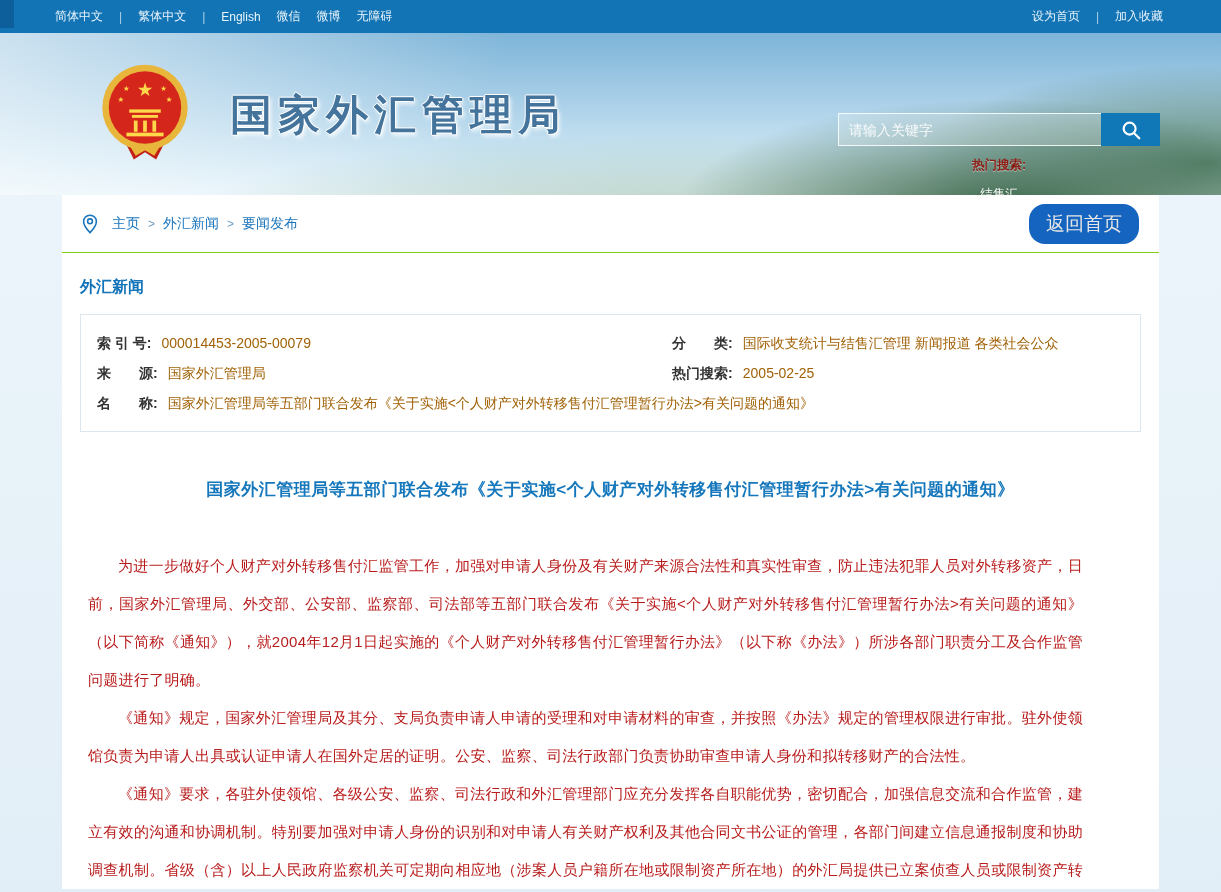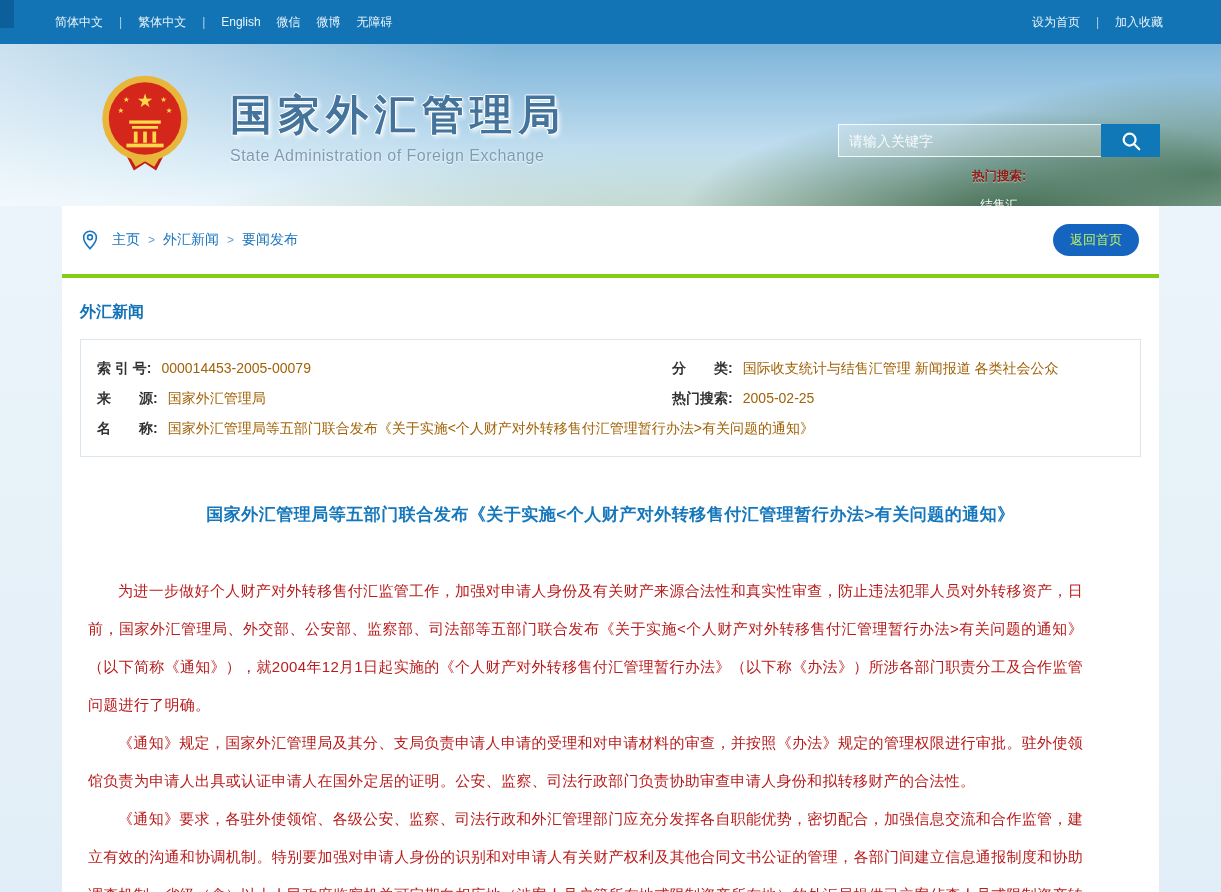--- a/index.html
+++ b/index.html
@@ -6,21 +6,21 @@
   html,body { width: 1221px; height: 892px; overflow: hidden; }
   body {
     font-family: "Liberation Sans", "DejaVu Sans", sans-serif;
     background: linear-gradient(180deg, #eef6fb 0%, #e2eef7 100%);
     position: relative;
   }
   a { text-decoration: none; cursor: pointer; }
 
   
   .topbar {
-    height: 44px; background: #1274b5; color: #eaf4fb;
+    height: 33px; background: #1274b5; color: #eaf4fb;
     display: flex; align-items: center; justify-content: space-between;
     padding: 0 58px 0 55px; font-size: 12px; position: relative;
   }
   .topbar::before {
     content:""; position:absolute; left:0; top:0; width:14px; height:28px;
     background:#0d5f9c;
   }
   .topbar a, .topbar span { color: #eaf4fb; }
   .tb-group { display: flex; align-items: center; gap: 16px; }
   .tb-sep { opacity: .7; }
@@ -61,29 +61,29 @@
   }
   .hot-row { margin-top: 11px; font-size: 12.5px; display: flex; gap: 12px; align-items: center; flex-direction: column; }
   .hot-label { color: #8b1d15; font-weight: bold; text-shadow: 0 1px 1px rgba(255,255,255,.5); }
   .hot-row a { color: #fdfefe; text-shadow: 0 1px 2px rgba(60,90,70,.55); }
 
   
   .content-col {
     margin: 0 62px; background: #fff; height: 694px; position: relative;
   }
   .crumb-bar {
-    height: 72px; display: flex; align-items: center; padding: 0 20px;
-    border-bottom: 4px solid #84cc16;
+    height: 58px; display: flex; align-items: center; padding: 0 20px;
+    border-bottom: 1px solid #84cc16;
   }
   .crumb-bar .pin { margin-right: 14px; display: flex; }
   .crumb-links { display: flex; align-items: center; gap: 8px; font-size: 14px; }
   .crumb-links a { color: #1a75bc; }
   .crumb-sep { color: #6f9cc0; font-size: 12px; }
   .back-home {
-    margin-left: auto; background: #1565c0; color: #bef264; font-size: 13px;
+    margin-left: auto; background: #1565c0; color: #e5e5e5; font-size: 19px;
     border: none; border-radius: 16px; padding: 7px 17px; cursor: pointer;
     font-family: "Liberation Sans", "DejaVu Sans", sans-serif;
   }
 
   .card-inner { padding: 24px 18px 0 18px; }
   .section-title { color: #1373b9; font-size: 16px; font-weight: bold; margin-bottom: 16px; }
 
   .meta-box {
     border: 1px solid #dce6ef; padding: 13px 16px; font-size: 14px; color: #333;
   }
@@ -138,21 +138,20 @@
       <text x="76" y="42" font-size="8" fill="#ffd94a" text-anchor="middle">★</text>
       <rect x="33" y="50" width="34" height="3.5" fill="#ffd94a"></rect>
       <rect x="36" y="56" width="28" height="3" fill="#ffd94a"></rect>
       <rect x="38" y="62" width="4" height="12" fill="#ffd94a"></rect>
       <rect x="48" y="62" width="4" height="12" fill="#ffd94a"></rect>
       <rect x="58" y="62" width="4" height="12" fill="#ffd94a"></rect>
       <rect x="30" y="75" width="40" height="4" fill="#ffd94a"></rect>
     </svg>
     <div class="brand-text">
       <div class="site-name">国家外汇管理局</div>
-      <div class="site-name-en">State Administration of Foreign Exchange</div>
     </div>
   </div>
 
   <div class="search-wrap">
     <div class="search-row">
       <input class="search-input" type="text" placeholder="请输入关键字" style="">
       <button class="search-btn">
         <svg width="22" height="22" viewBox="0 0 24 24" fill="none" stroke="#fff" stroke-width="2.4" stroke-linecap="round">
           <circle cx="10.5" cy="10.5" r="6.5"></circle>
           <line x1="15.5" y1="15.5" x2="21" y2="21"></line>

